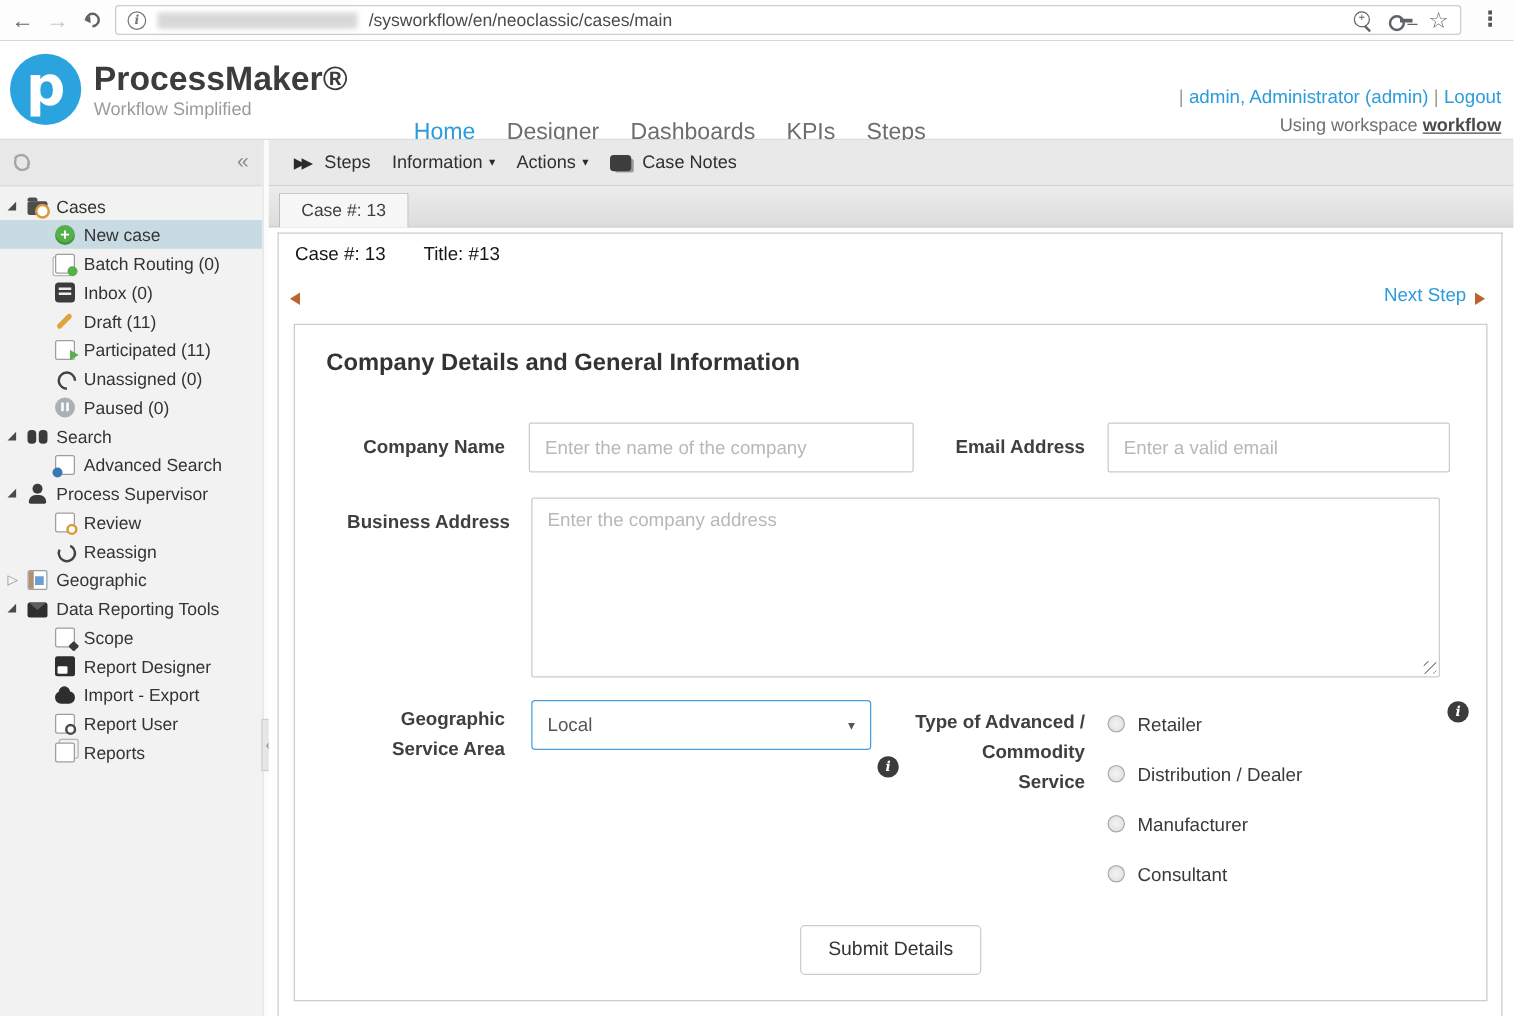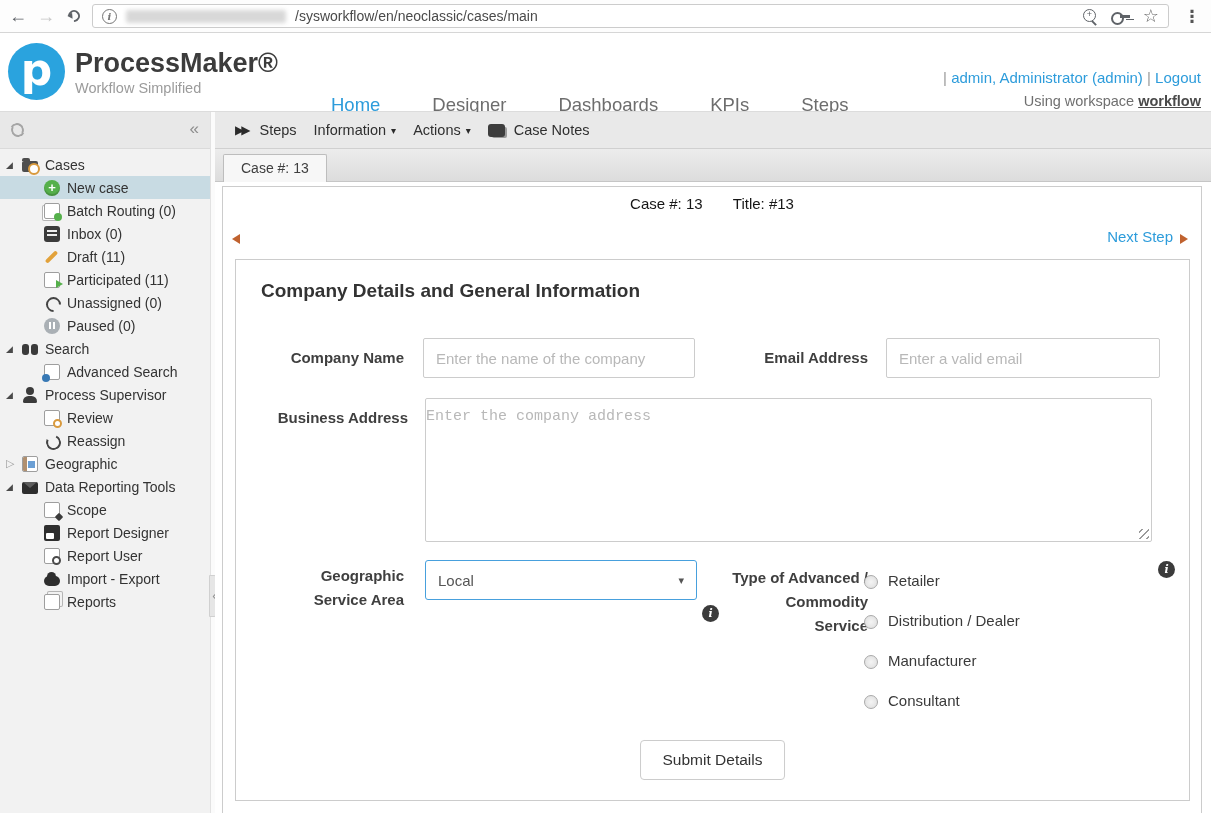--- a/index.html
+++ b/index.html
@@ -27,21 +27,21 @@
   .star-ic{font-size:18px;color:#666;cursor:pointer;line-height:16px}
   .menu-ic{width:30px;text-align:center;font-size:17px;font-weight:bold;color:#555;cursor:pointer}
 
   
   .app-header{position:absolute;left:0;top:33px;right:0;height:79px;background:#fff;border-bottom:1px solid #dcdcdc}
   .brand{position:absolute;left:8px;top:10px;display:flex;align-items:center}
   .logo{width:57px;height:57px;border-radius:50%;background:#2aa3de;color:#fff;font:bold 44px/54px "DejaVu Sans",sans-serif;text-align:center;flex:none}
   .brand-text{margin-left:10px}
   .brand-name{font-size:27px;font-weight:bold;color:#3c3c3c}
   .brand-tag{font-size:14.5px;color:#9b9b9b;margin-top:1px}
-  #main-nav{position:absolute;left:331px;top:61px;display:flex;gap:52px;font-size:18.5px;color:#6d6d6d}
+  #main-nav{position:absolute;left:331px;top:61px;display:flex;gap:25px;font-size:18.5px;color:#6d6d6d}
   .nav-item{padding-bottom:8px;cursor:pointer;white-space:nowrap}
   .nav-item.active{color:#2d9cdb;border-bottom:3px solid #2d9cdb}
   .user-area{position:absolute;right:10px;top:36px;text-align:right}
   .user-line{color:#2d9cdb;font-size:15px}
   .user-line .pipe{color:#9a9a9a}
   .user-line a{cursor:pointer}
   .ws-line{color:#6f6f6f;font-size:14.5px;margin-top:7px}
   .ws-line b{color:#4a4a4a;text-decoration:underline;cursor:pointer}
 
   
@@ -103,47 +103,47 @@
   .toolbar{height:37px;background:#e9e9e9;border-bottom:1px solid #d0d0d0;display:flex;align-items:center;padding-left:20px;font-size:14.5px;color:#2f2f2f}
   .tb-item{display:flex;align-items:center;margin-right:17px;cursor:pointer}
   .steps-ic{font-size:12px;letter-spacing:-3px;margin-right:9px;color:#2b2b2b;padding-right:3px}
   .caret{font-size:10px;margin-left:5px;color:#2b2b2b}
   .bubble{width:17px;height:13px;background:#3d3d3d;border-radius:3px;position:relative;margin-right:9px;box-shadow:3px 2px 0 -1px #9a9a9a}
   .bubble::after{content:"";position:absolute;left:3px;bottom:-4px;border:4px solid transparent;border-top-color:#3d3d3d;border-left-width:2px;border-right-width:2px}
   .tabstrip{height:33px;background:linear-gradient(#ececec,#dcdcdc);border-bottom:1px solid #c6c6c6;padding-left:8px}
   .tab{display:inline-block;margin-top:5px;height:28px;line-height:27px;padding:0 17px;background:#f7f7f7;border:1px solid #bdbdbd;border-bottom:none;border-radius:2px 2px 0 0;font-size:14px;color:#3f3f3f;cursor:pointer}
 
   .case-panel{position:absolute;left:7px;right:9px;top:74px;bottom:0;border:1px solid #ccc;border-bottom:none;background:#fff}
-  .case-head{text-align:center;margin-top:8px;font-size:15px;color:#161616}
+  .case-head{margin-top:8px;font-size:15px;color:#161616}
   .case-head span{margin:0 13px}
   .case-nav{position:relative;height:30px;margin-top:15px}
   .arr-left{position:absolute;left:9px;top:7px;width:0;height:0;border-top:5px solid transparent;border-bottom:5px solid transparent;border-right:8px solid #c0622f;cursor:pointer}
   .next-step{position:absolute;right:28px;top:1px;color:#2d9cdb;font-size:15px;cursor:pointer}
   .arr-right{position:absolute;right:13px;top:7px;width:0;height:0;border-top:5px solid transparent;border-bottom:5px solid transparent;border-left:8px solid #c0622f;cursor:pointer}
 
   .form-panel{position:absolute;left:12px;right:11px;top:72px;height:542px;border:1px solid #ccc;background:#fff}
   .form-title{position:absolute;left:25px;top:20px;font-size:19px;font-weight:bold;color:#333}
   .lab{position:absolute;font-size:15px;font-weight:bold;color:#3f3f3f;text-align:right;line-height:24px}
   .fin{position:absolute;height:40px;border:1px solid #ccc;border-radius:2px;font-family:"Liberation Sans","DejaVu Sans",sans-serif;font-size:15px;color:#333;padding:0 12px;outline:none}
   .fin::placeholder,.ta::placeholder{color:#b8b8b8;opacity:1}
-  #in-company{left:187px;top:78px;width:272px}
+  #in-company{left:187px;top:78px;width:308px}
   #in-email{left:650px;top:78px;width:274px}
   #lab-company{left:0;width:168px;top:86px}
   #lab-email{left:460px;width:172px;top:86px}
   #lab-address{left:0;width:172px;top:146px}
-  .ta{position:absolute;left:189px;top:138px;width:727px;height:144px;border:1px solid #ccc;border-radius:2px;font-family:Liberation Mono, monospace;font-size:15px;color:#333;padding:9px 0;resize:none;outline:none}
+  .ta{position:absolute;left:189px;top:138px;width:727px;height:144px;border:1px solid #ccc;border-radius:2px;font-family:Liberation Sans, sans-serif;font-size:15px;color:#333;padding:9px 12px;resize:none;outline:none}
   .resize-h{position:absolute;left:903px;top:269px;width:10px;height:10px;background:repeating-linear-gradient(135deg,transparent 0 2px,#9a9a9a 2px 3px,transparent 3px 5px)}
   #lab-geo{left:0;width:168px;top:304px}
   .select{position:absolute;left:189px;top:300px;width:272px;height:40px;border:1px solid #47a0dd;border-radius:3px;display:flex;align-items:center;padding-left:12px;font-size:15px;color:#555;cursor:pointer;background:#fff}
   .select .caret2{position:absolute;right:12px;font-size:11px;color:#555}
   .info-badge{position:absolute;width:17px;height:17px;border-radius:50%;background:#3b3b3b;color:#fff;text-align:center;font:italic bold 11px/17px "DejaVu Serif",serif;cursor:pointer}
   #info-geo{left:466px;top:345px}
   #info-type{left:922px;top:301px}
   #lab-type{left:460px;width:172px;top:306px}
-  .radio-row{position:absolute;left:628px;display:flex;align-items:flex-end;height:17px;cursor:pointer}
+  .radio-row{position:absolute;left:650px;display:flex;align-items:flex-start;height:17px;cursor:pointer}
   .radio{width:14px;height:14px;border:1px solid #aaa;border-radius:50%;background:radial-gradient(#f4f4f4,#dcdcdc);margin-right:10px;flex:none}
   .rlabel{font-size:15px;color:#3a3a3a;white-space:nowrap}
   .submit-btn{position:absolute;left:50%;transform:translateX(-50%);top:480px;padding:10px 22px;background:#fff;border:1px solid #ccc;border-radius:4px;font-family:"Liberation Sans","DejaVu Sans",sans-serif;font-size:15.5px;color:#333;cursor:pointer}
 </style>
 </head>
 <body>
 
 <div class="screen">
 
   <div class="browser-bar">
@@ -266,26 +266,26 @@
         </div>
         <div class="trow l1">
           <span class="tree-ico i-scope"></span>
           <span class="tlabel">Scope</span>
         </div>
         <div class="trow l1">
           <span class="tree-ico i-report-designer"></span>
           <span class="tlabel">Report Designer</span>
         </div>
         <div class="trow l1">
+          <span class="tree-ico i-import-export"></span>
+          <span class="tlabel">Import - Export</span>
+        </div>
+        <div class="trow l1">
           <span class="tree-ico i-report-user"></span>
           <span class="tlabel">Report User</span>
-        </div>
-        <div class="trow l1">
-          <span class="tree-ico i-import-export"></span>
-          <span class="tlabel">Import - Export</span>
         </div>
         <div class="trow l1">
           <span class="tree-ico i-reports"></span>
           <span class="tlabel">Reports</span>
         </div>
       </div>
   </div>
   <div class="divider"></div>
   <div class="handle">‹</div>
 

